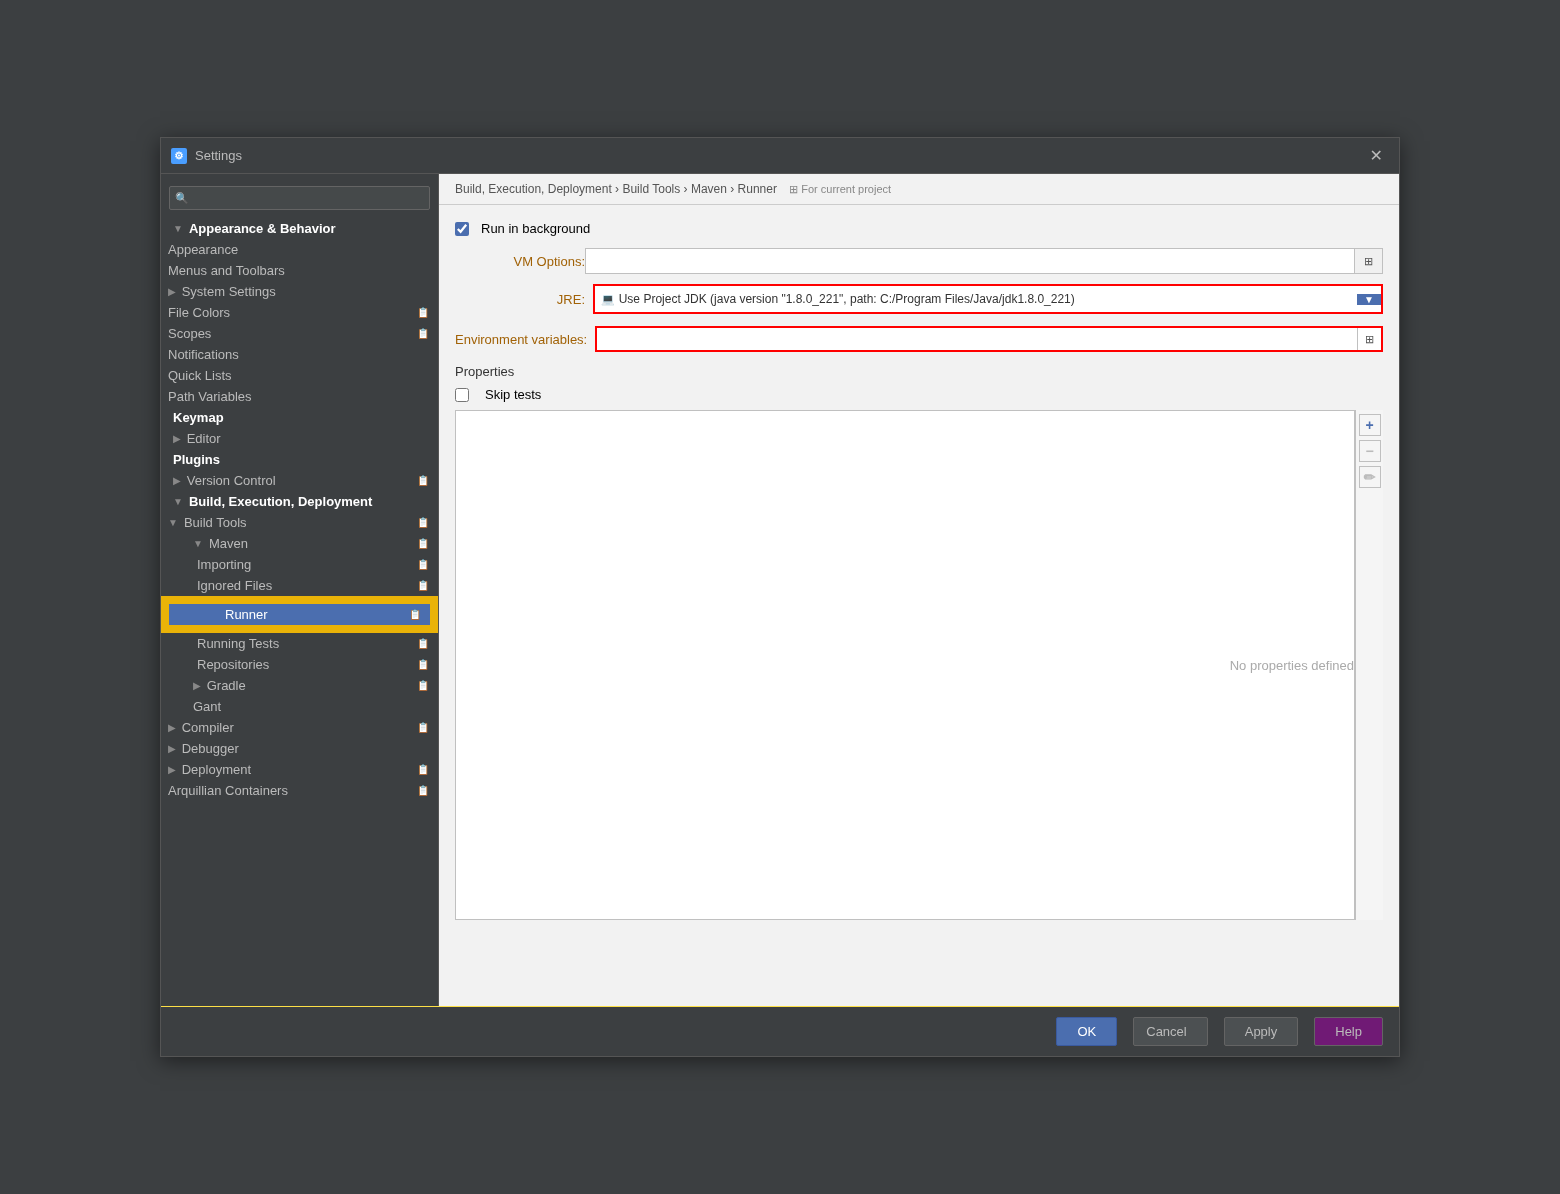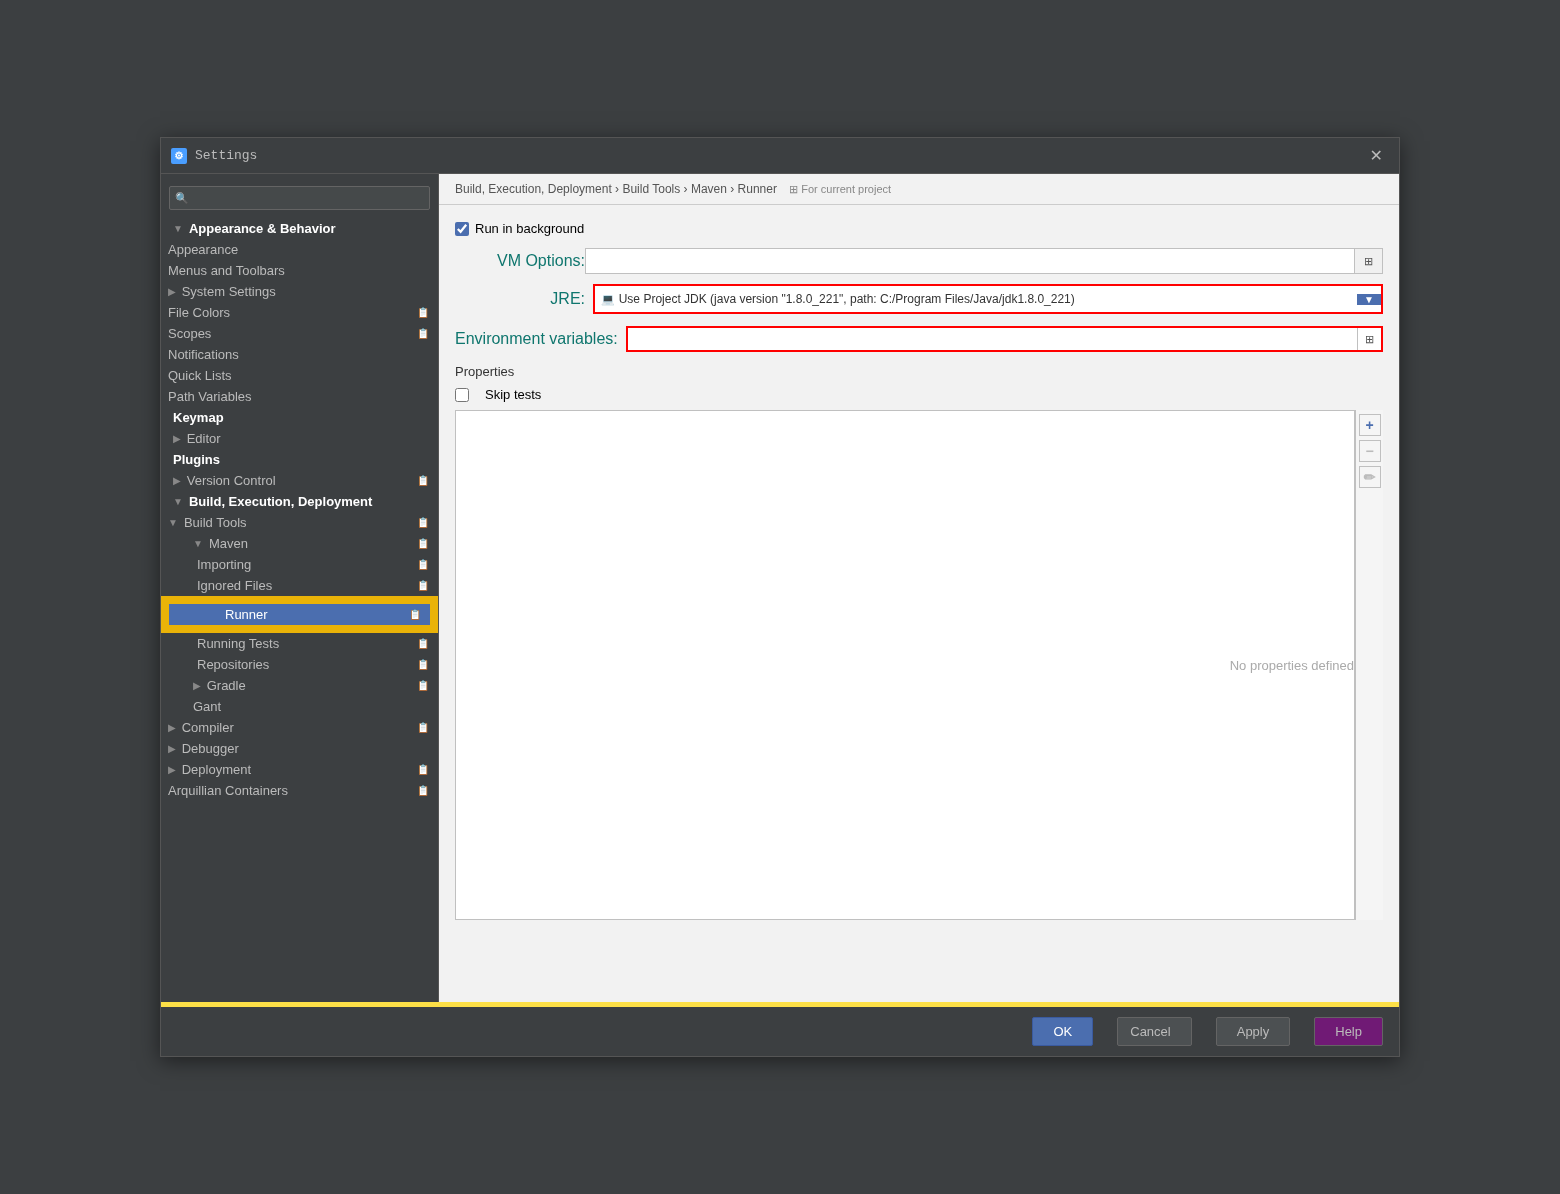--- a/index.html
+++ b/index.html
@@ -42,21 +42,20 @@
       display: flex;
       align-items: center;
       justify-content: center;
       font-size: 10px;
       color: white;
       font-weight: bold;
     }
     .title-text {
       color: #bbbbbb;
       font-size: 13px;
-      font-family: Liberation Mono, monospace;
     }
     .close-btn {
       color: #bbbbbb;
       cursor: pointer;
       font-size: 16px;
       padding: 2px 6px;
     }
     .content {
       display: flex;
       flex: 1;
@@ -143,29 +142,29 @@
       overflow-y: auto;
       background: #f2f2f2;
     }
     .setting-row {
       display: flex;
       align-items: center;
       margin-bottom: 12px;
       gap: 8px;
     }
     .setting-label {
-      color: #0f766e;
+      color: #a16207;
       min-width: 130px;
       text-align: right;
-      font-size: 16px;
+      font-size: 13px;
     }
     .checkbox-row {
       display: flex;
       align-items: center;
-      gap: 6px;
+      gap: 12px;
       margin-bottom: 12px;
     }
     input[type="checkbox"] {
       accent-color: #4b6eaf;
       width: 14px;
       height: 14px;
     }
     .text-input {
       flex: 1;
       height: 26px;
@@ -284,25 +283,25 @@
       display: flex;
       align-items: center;
       justify-content: center;
       font-size: 14px;
       color: #4b6eaf;
       font-weight: bold;
     }
     .prop-tool-btn.disabled { color: #bbb; cursor: default; }
     .footer-bar {
       background: #3c3f41;
-      border-top: 5px solid #fde047;
+      border-top: 1px solid #fde047;
       padding: 10px 16px;
       display: flex;
       justify-content: flex-end;
-      gap: 24px;
+      gap: 16px;
     }
     .btn {
       padding: 6px 20px;
       font-size: 13px;
       cursor: pointer;
       border-radius: 2px;
       border: 1px solid transparent;
     }
     .btn-ok {
       background: #4b6eaf;

